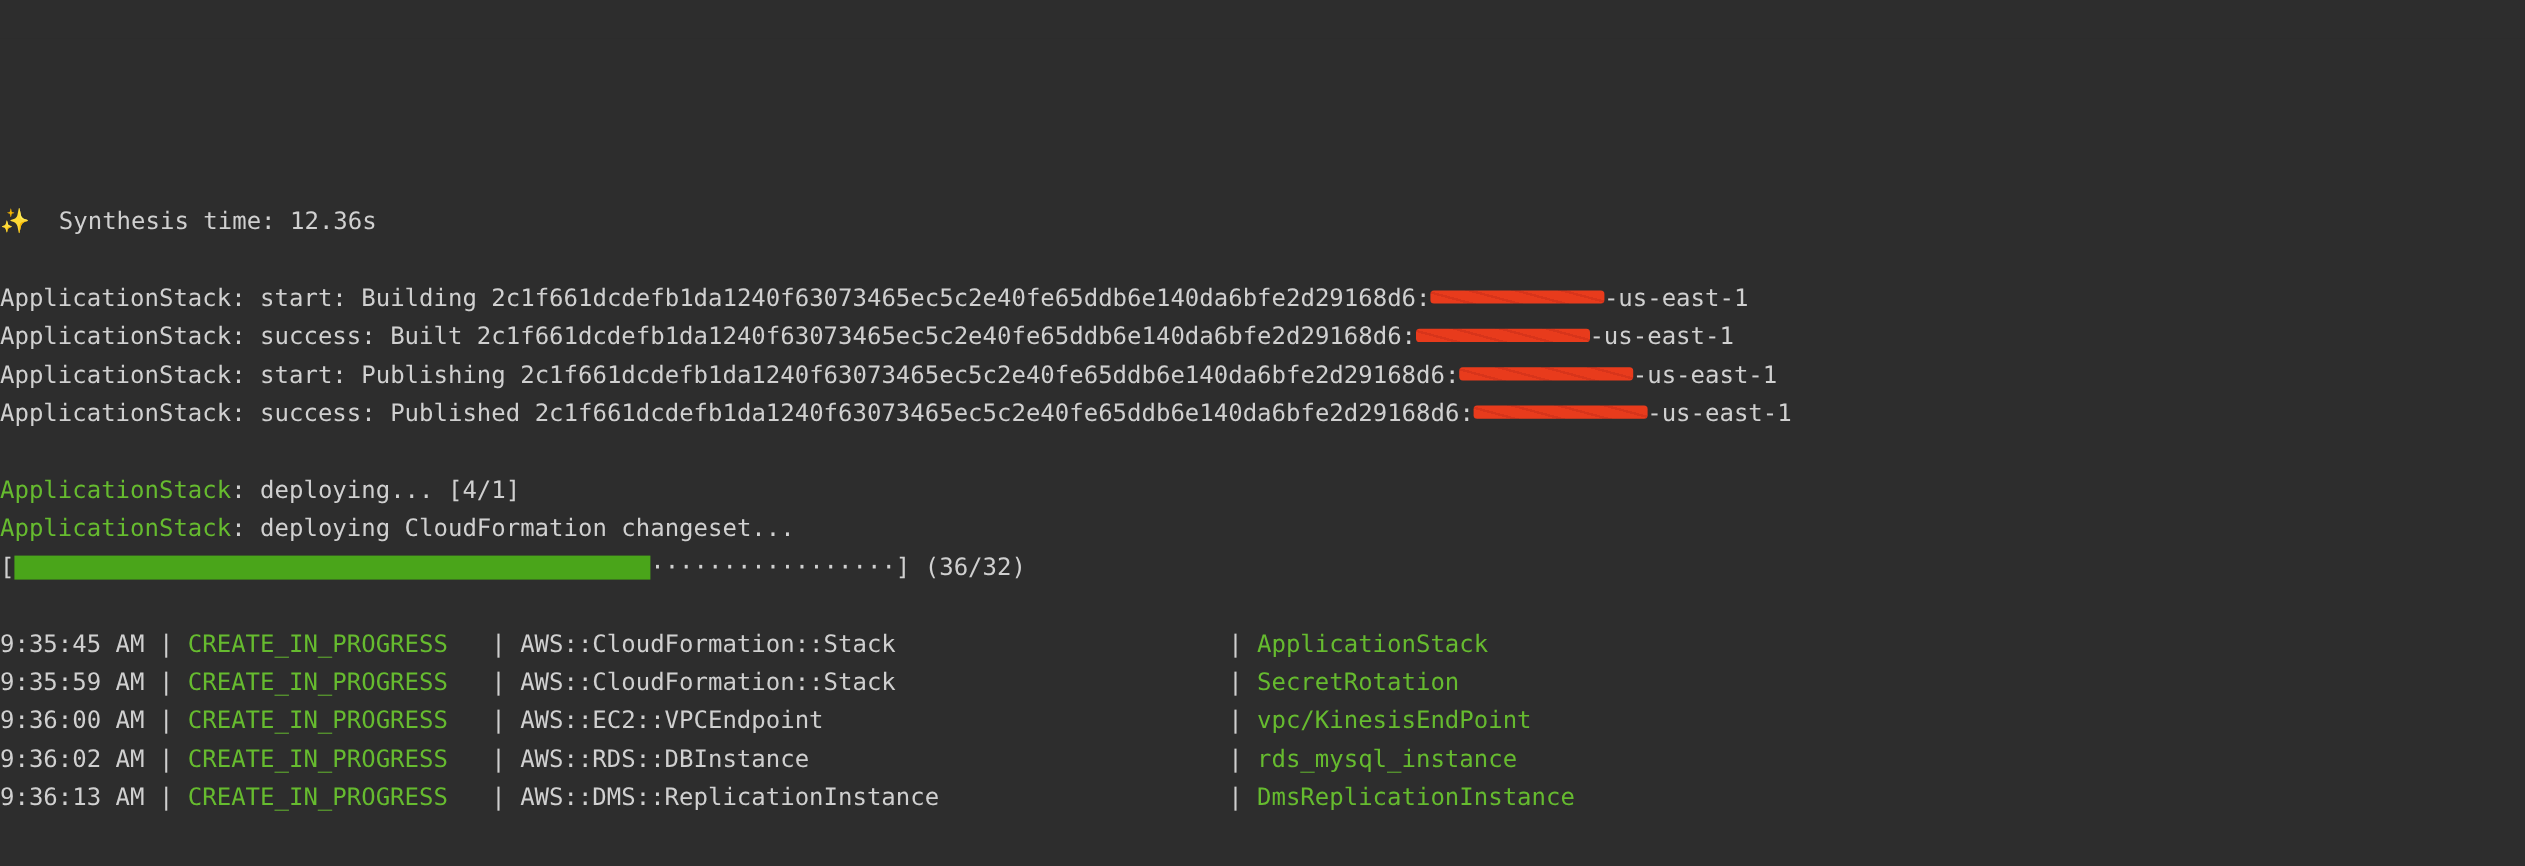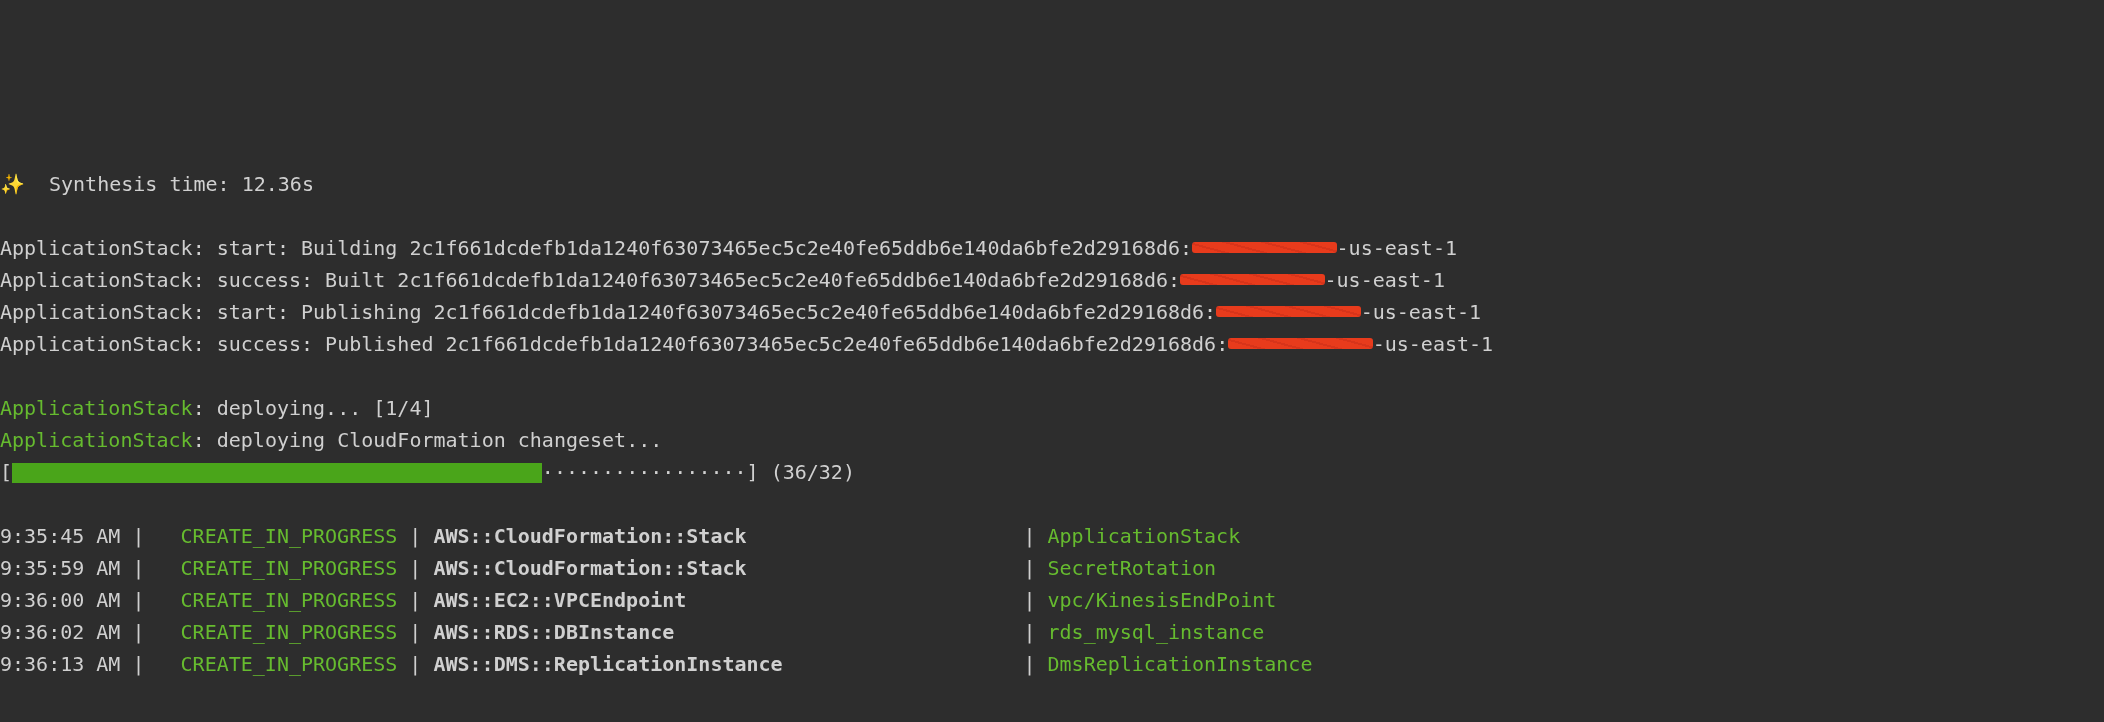--- a/index.html
+++ b/index.html
@@ -37,32 +37,32 @@
   }
   .row {
     display: block;
   }
   .col {
     display: inline-block;
     vertical-align: top;
   }
   .c-time  { width: 10ch; }
   .c-sep   { width: 3ch; text-align: center; color: #cfcfcf; }
-  .c-stat  { width: 20ch; text-align: right; }
-  .c-type  { width: 48ch; font-weight: bold; }
+  .c-stat  { width: 20ch; }
+  .c-type  { width: 48ch; }
   .c-name  { }
 </style>
 </head>
 <body>
 
 
 
 <div class="term"><span class="sparkle">✨</span>  <span>Synthesis time:</span> <span>12.36s</span>
 
 <div id="build-lines"><div class="row"><span>ApplicationStack:</span><span> start: Building </span><span>2c1f661dcdefb1da1240f63073465ec5c2e40fe65ddb6e140da6bfe2d29168d6:</span><span class="redact" style="width:12ch"></span><span>-us-east-1</span></div><div class="row"><span>ApplicationStack:</span><span> success: Built </span><span>2c1f661dcdefb1da1240f63073465ec5c2e40fe65ddb6e140da6bfe2d29168d6:</span><span class="redact" style="width:12ch"></span><span>-us-east-1</span></div><div class="row"><span>ApplicationStack:</span><span> start: Publishing </span><span>2c1f661dcdefb1da1240f63073465ec5c2e40fe65ddb6e140da6bfe2d29168d6:</span><span class="redact" style="width:12ch"></span><span>-us-east-1</span></div><div class="row"><span>ApplicationStack:</span><span> success: Published </span><span>2c1f661dcdefb1da1240f63073465ec5c2e40fe65ddb6e140da6bfe2d29168d6:</span><span class="redact" style="width:12ch"></span><span>-us-east-1</span></div></div>
-<span class="green">ApplicationStack</span><span>: deploying... [1/4]</span>
+<span class="green">ApplicationStack</span><span>: deploying... [4/1]</span>
 <span class="green">ApplicationStack</span><span>: deploying CloudFormation changeset...</span>
 <span>[</span><span class="progress-bar" id="progress-bar" style="width: 44ch;"></span><span>·················</span><span>]</span><span> (36/32)</span>
 
 <div id="event-rows"><div class="row"><span class="col c-time">9:35:45 AM</span><span class="col c-sep"> | </span><span class="col c-stat green">CREATE_IN_PROGRESS</span><span class="col c-sep"> | </span><span class="col c-type">AWS::CloudFormation::Stack</span><span class="col c-sep"> | </span><span class="col c-name green">ApplicationStack</span></div><div class="row"><span class="col c-time">9:35:59 AM</span><span class="col c-sep"> | </span><span class="col c-stat green">CREATE_IN_PROGRESS</span><span class="col c-sep"> | </span><span class="col c-type">AWS::CloudFormation::Stack</span><span class="col c-sep"> | </span><span class="col c-name green">SecretRotation</span></div><div class="row"><span class="col c-time">9:36:00 AM</span><span class="col c-sep"> | </span><span class="col c-stat green">CREATE_IN_PROGRESS</span><span class="col c-sep"> | </span><span class="col c-type">AWS::EC2::VPCEndpoint</span><span class="col c-sep"> | </span><span class="col c-name green">vpc/KinesisEndPoint</span></div><div class="row"><span class="col c-time">9:36:02 AM</span><span class="col c-sep"> | </span><span class="col c-stat green">CREATE_IN_PROGRESS</span><span class="col c-sep"> | </span><span class="col c-type">AWS::RDS::DBInstance</span><span class="col c-sep"> | </span><span class="col c-name green">rds_mysql_instance</span></div><div class="row"><span class="col c-time">9:36:13 AM</span><span class="col c-sep"> | </span><span class="col c-stat green">CREATE_IN_PROGRESS</span><span class="col c-sep"> | </span><span class="col c-type">AWS::DMS::ReplicationInstance</span><span class="col c-sep"> | </span><span class="col c-name green">DmsReplicationInstance</span></div></div></div>
 
 
 
 
 </body></html>

